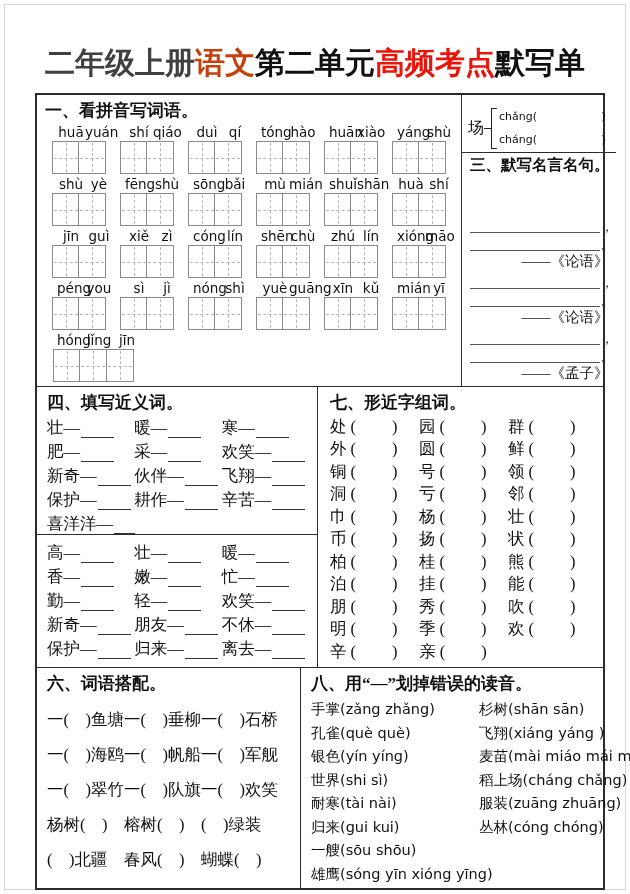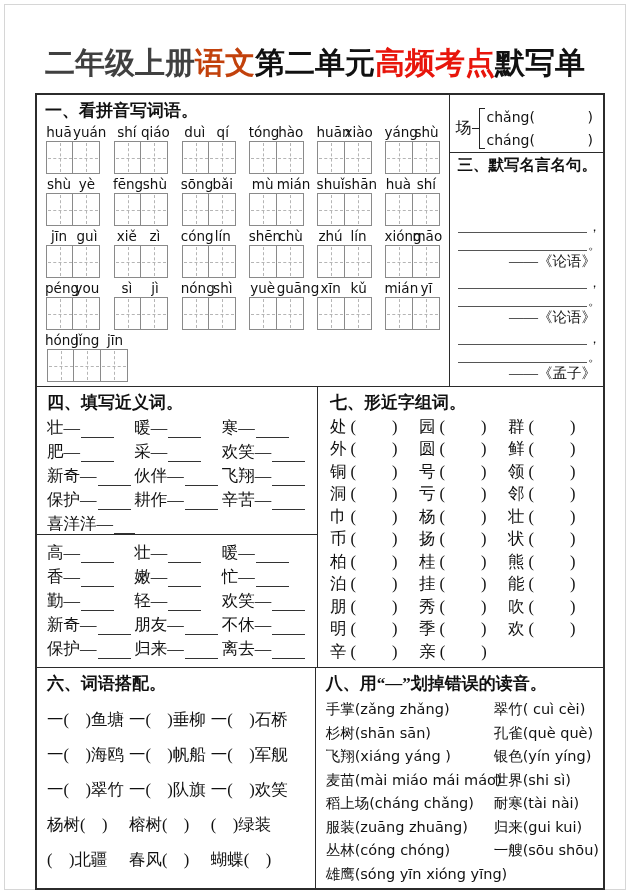--- a/index.html
+++ b/index.html
@@ -30,36 +30,36 @@
   .b3-right { flex:1; padding:5px 4px 2px 10px; }
 
   .sec-header { font-size:17px; font-weight:600; line-height:22px; white-space:nowrap; }
   .sec2 .sec-header, .sec3 .sec-header { font-size:15.5px; line-height:20px; }
 
   
   .py-rows { margin-top:2px; }
   .py-row { display:flex; justify-content:space-between; margin-bottom:2px; }
   .py-row.single { justify-content:flex-start; }
   .py-word { display:flex; flex-direction:column; align-items:center; }
-  .py-syls { display:flex; }
+  .py-syls { display:flex;margin-left:12px; }
   .py-syl { width:28px; text-align:center; font-family:"DejaVu Sans", sans-serif;
             font-size:13.5px; line-height:16px; white-space:nowrap; }
   .py-boxes { display:flex; margin-top:1px; }
   .wbox { width:28px; height:33px; border:1.5px solid #8a8a8a; position:relative; background:#fff; }
   .wbox + .wbox { margin-left:-1.5px; }
   .wbox::before { content:""; position:absolute; left:50%; top:1px; bottom:1px; border-left:1px dashed #b5b5b5; }
   .wbox::after  { content:""; position:absolute; top:50%; left:1px; right:1px; border-top:1px dashed #b5b5b5; }
 
   
   .poly { display:flex; align-items:center; margin-top:8px; }
   .poly-char { font-size:16px; }
   .poly-tick { width:7px; border-top:1.5px solid #222; }
   .poly-brace { width:6px; align-self:stretch; border:1.5px solid #222; border-right:none; }
   .poly-readings { flex:1; display:flex; flex-direction:column; gap:5px; padding-left:2px; }
-  .poly-line { display:flex; font-family:"DejaVu Sans", sans-serif; font-size:14px; line-height:18px; }
+  .poly-line { display:flex; font-family:"DejaVu Sans", sans-serif; font-size:11px; line-height:18px; }
   .poly-line .sp { flex:1; }
   .poly-close { padding-right:5px; }
 
   
   .q-body { flex:1; display:flex; flex-direction:column; justify-content:space-between; padding-top:2px; }
   .q-line { display:flex; align-items:flex-end; height:18px; }
   .q-blank { flex:1; border-bottom:1px solid #555; height:15px; }
   .q-punct { width:9px; font-size:13px; line-height:13px; margin-left:1px; }
   .q-src { text-align:right; font-size:14.5px; line-height:20px; padding-right:1px; }
 
@@ -812,21 +812,20 @@
               <div class="col-item">(　)北疆</div>
               <div class="col-item">春风(　)</div>
               <div class="col-item">蝴蝶(　)</div>
             </div>
           </div>
       </div>
       <div class="b3-right">
         <div class="sec-header">八、用“—”划掉错误的读音。</div>
         <div class="pron-grid">
             <div class="pron-cell">手掌(zǎng zhǎng)</div>
-            <div class="pron-cell">翠竹( cuì cèi)</div>
             <div class="pron-cell">杉树(shān sān)</div>
             <div class="pron-cell">孔雀(què què)</div>
             <div class="pron-cell">飞翔(xiáng yáng )</div>
             <div class="pron-cell">银色(yín yíng)</div>
             <div class="pron-cell">麦苗(mài miáo mái máo)</div>
             <div class="pron-cell">世界(shi sì)</div>
             <div class="pron-cell">稻上场(cháng chǎng)</div>
             <div class="pron-cell">耐寒(tài nài)</div>
             <div class="pron-cell">服装(zuāng zhuāng)</div>
             <div class="pron-cell">归来(gui kui)</div>

